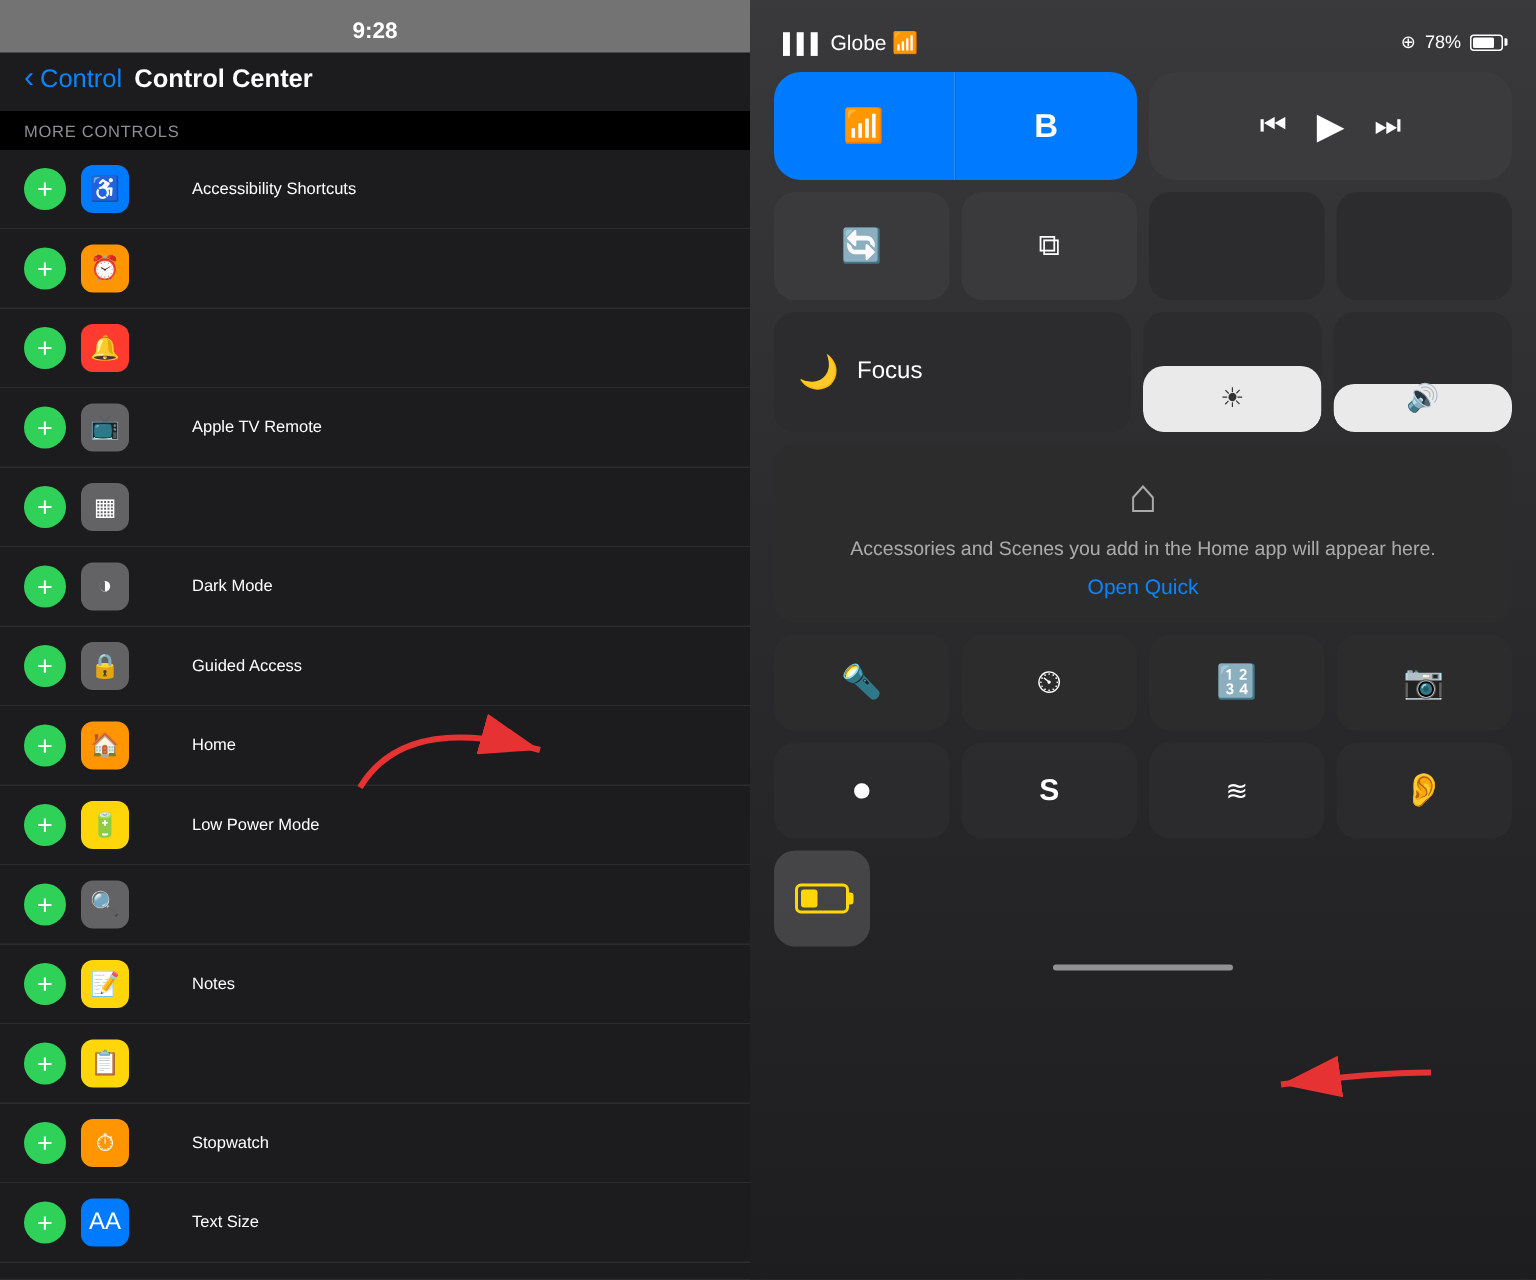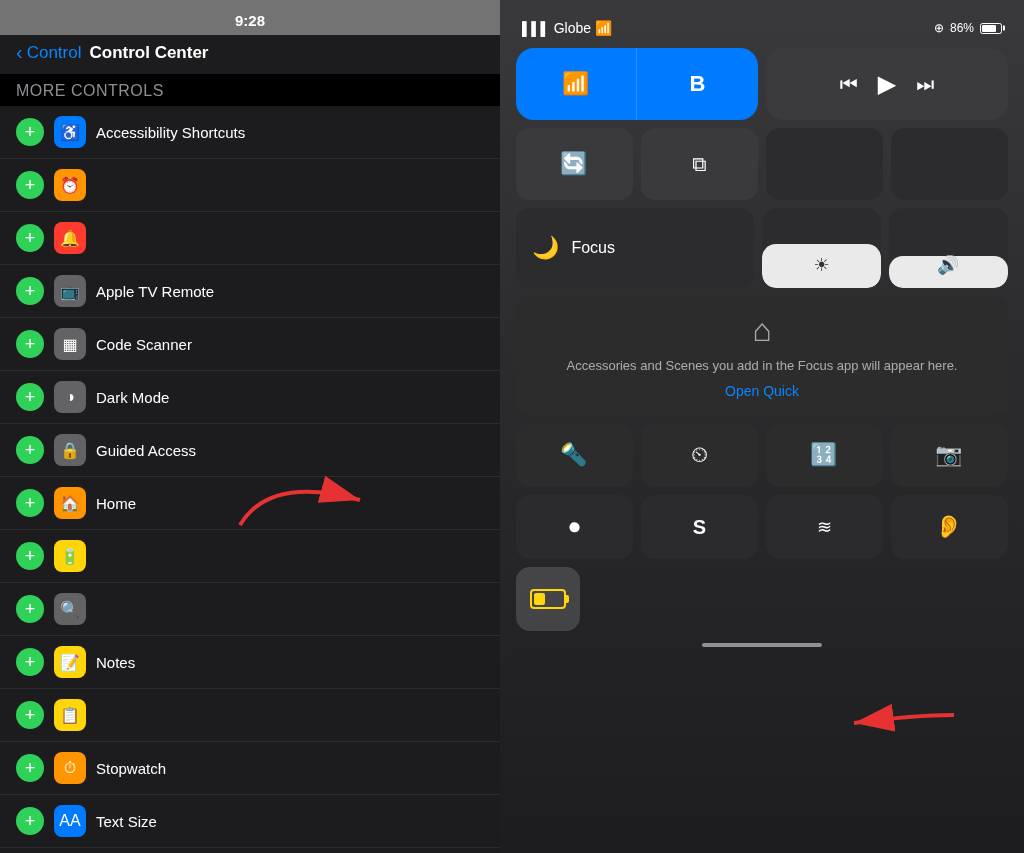--- a/index.html
+++ b/index.html
@@ -56,21 +56,21 @@
     .nav-title {
       color: #fff;
       font-size: 17px;
       font-weight: 600;
       margin-left: 8px;
     }
 
     .section-header {
       padding: 8px 16px 6px;
       color: #8e8e93;
-      font-size: 16px;
+      font-size: 11px;
       font-weight: 400;
       letter-spacing: 0.5px;
       text-transform: uppercase;
       background: #000;
     }
 
     .settings-list {
       flex: 1;
       overflow: hidden;
       background: #000;
@@ -105,22 +105,23 @@
       display: flex;
       align-items: center;
       justify-content: center;
       margin: 0 10px;
       flex-shrink: 0;
       font-size: 18px;
     }
 
     .item-label {
       color: #fff;
-      font-size: 15px;
+      font-size: 11px;
       flex: 1;
+      margin-left: 32px;
     }
 
     
     .right-panel {
       width: 524px;
       height: 853px;
       background: rgba(50,50,52,0.9);
       position: relative;
       overflow: hidden;
     }
@@ -411,21 +412,20 @@
       <div class="icon-wrap" style="background:#636366;">
         <span style="font-size:16px;color:#fff;">📺</span>
       </div>
       <span class="item-label">Apple TV Remote</span>
     </div>
         <div class="settings-item">
       <div class="add-btn">+</div>
       <div class="icon-wrap" style="background:#636366;">
         <span style="font-size:16px;color:#fff;">▦</span>
       </div>
-      <span class="item-label">Code Scanner</span>
     </div>
         <div class="settings-item">
       <div class="add-btn">+</div>
       <div class="icon-wrap" style="background:#636366;">
         <span style="font-size:16px;color:#fff;">◑</span>
       </div>
       <span class="item-label">Dark Mode</span>
     </div>
         <div class="settings-item">
       <div class="add-btn">+</div>
@@ -439,20 +439,21 @@
       <div class="icon-wrap" style="background:#ff9500;">
         <span style="font-size:16px;color:#fff;">🏠</span>
       </div>
       <span class="item-label">Home</span>
     </div>
         <div class="settings-item">
       <div class="add-btn">+</div>
       <div class="icon-wrap" style="background:#ffd60a;">
         <span style="font-size:16px;color:#fff;">🔋</span>
       </div>
+      <span class="item-label">Low Power Mode</span>
     </div>
         <div class="settings-item">
       <div class="add-btn">+</div>
       <div class="icon-wrap" style="background:#636366;">
         <span style="font-size:16px;color:#fff;">🔍</span>
       </div>
     </div>
         <div class="settings-item">
       <div class="add-btn">+</div>
       <div class="icon-wrap" style="background:#ffd60a;">
@@ -503,21 +504,21 @@
   <div class="cc-content">
 
     <div class="cc-status-bar">
       <div class="cc-status-left">
         <span style="font-size:13px;">▌▌▌</span>
         <span style="font-size:14px;font-weight:500;">Globe</span>
         <span style="font-size:14px;">📶</span>
       </div>
       <div class="cc-status-right">
         <span>⊕</span>
-        <span>86%</span>
+        <span>78%</span>
         <div class="battery-small">
           <div class="battery-small-fill"></div>
         </div>
       </div>
     </div>
 
     <div style="display:grid;grid-template-columns:1fr 1fr;gap:8px;height:72px;">
 
       <div style="background:rgba(60,60,62,0.85);border-radius:18px;display:grid;grid-template-columns:1fr 1fr;overflow:hidden;">
         <div class="wb-item" style="background:#007aff;border-radius:12px 0 0 12px;margin:0;">
@@ -556,21 +557,21 @@
         <span style="position:relative;z-index:1;font-size:18px;color:#333;margin-bottom:4px;">☀</span>
       </div>
       <div class="slider-tile">
         <div class="fill-white-bottom" style="height:40%;background:rgba(255,255,255,0.9);border-radius:14px;"></div>
         <span style="position:relative;z-index:1;font-size:18px;color:#333;margin-bottom:4px;">🔊</span>
       </div>
     </div>
 
     <div class="home-tile">
       <span class="home-icon">⌂</span>
-      <span class="home-text">Accessories and Scenes you add in the Focus app will appear here.</span>
+      <span class="home-text">Accessories and Scenes you add in the Home app will appear here.</span>
       <span class="home-link">Open Quick</span>
     </div>
 
     <div class="bottom-grid">
       <div class="bottom-tile">
         <span>🔦</span>
       </div>
       <div class="bottom-tile">
         <span>⏲</span>
       </div>

